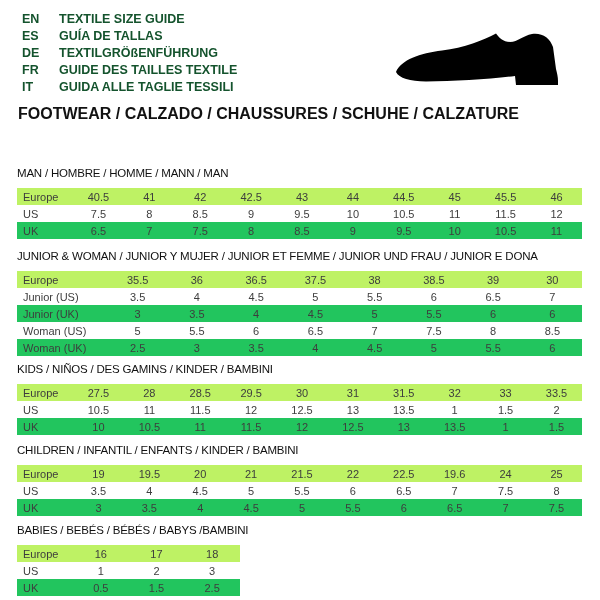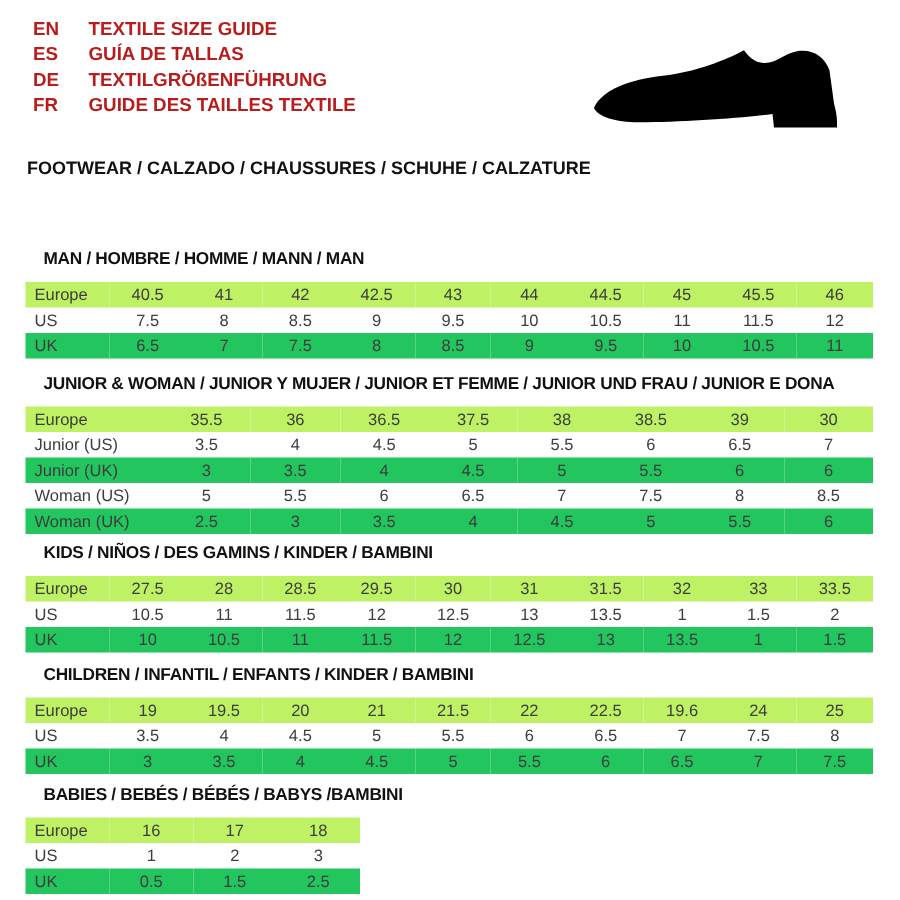--- a/index.html
+++ b/index.html
@@ -1,30 +1,30 @@
 <!DOCTYPE html>
 <html><head>
 <meta charset="utf-8">
 <style>
   html,body{margin:0;padding:0;background:#fff;}
   #page{position:relative;width:600px;height:600px;background:#ffffff;overflow:hidden;
         font-family:"Liberation Sans","DejaVu Sans",sans-serif;color:#111;}
 
   
   .lang-block{position:absolute;top:11px;left:22px;}
-  .lang-row{display:flex;line-height:17px;font-weight:bold;font-size:12.5px;color:#b91c1c;}
+  .lang-row{display:flex;line-height:17px;font-weight:bold;font-size:12.5px;color:#14532d;}
   .lang-code{width:37px;flex:0 0 37px;}
-  .category-line{position:absolute;top:105px;left:18px;font-weight:bold;font-size:12px;color:#111;}
+  .category-line{position:absolute;top:105px;left:18px;font-weight:bold;font-size:16px;color:#111;}
 
   
   .shoe{position:absolute;left:392px;top:31px;width:182px;height:62px;}
 
   
   .size-section{position:absolute;left:17px;}
-  .size-section h2{margin:0 0 8px 12px;font-size:11.5px;line-height:13px;font-weight:bold;color:#111;
+  .size-section h2{margin:0 0 8px 0;font-size:11.5px;line-height:13px;font-weight:normal;color:#111;
                    letter-spacing:-0.2px;white-space:nowrap;}
   table.size-table{border-collapse:collapse;table-layout:fixed;font-size:11px;color:#3d3d3d;}
   table.size-table td{height:17px;padding:0;text-align:center;font-weight:normal;white-space:nowrap;}
   table.size-table td.label{text-align:left;padding-left:6px;}
   tr.hdr{background:#bef264;}
   tr.alt{background:#22c55e;}
 
   .sec-man{top:167px;}      .sec-man table{width:565px;}      .sec-man td.label{width:50px;}
   .sec-junior{top:250px;}   .sec-junior table{width:565px;}   .sec-junior td.label{width:85px;}
   .sec-kids{top:363px;}     .sec-kids table{width:565px;}     .sec-kids td.label{width:50px;}
@@ -45,20 +45,24 @@
       <span class="lang-code">ES</span>
       <span class="lang-label">GUÍA DE TALLAS</span>
     </div>
     <div class="lang-row">
       <span class="lang-code">DE</span>
       <span class="lang-label">TEXTILGRÖßENFÜHRUNG</span>
     </div>
     <div class="lang-row">
       <span class="lang-code">FR</span>
       <span class="lang-label">GUIDE DES TAILLES TEXTILE</span>
+    </div>
+    <div class="lang-row">
+      <span class="lang-code">IT</span>
+      <span class="lang-label">GUIDA ALLE TAGLIE TESSILI</span>
     </div>
   </div>
 
   <div class="category-line">FOOTWEAR / CALZADO / CHAUSSURES / SCHUHE / CALZATURE</div>
 
   <svg class="shoe" viewBox="0 0 182 62" xmlns="http://www.w3.org/2000/svg" aria-hidden="true">
     <path fill="#000000" d="M 4 41
       C 9 29, 28 22, 50 19.5
       C 72 17, 92 9, 104 2.5
       C 107 6.5, 111 11, 118 11

